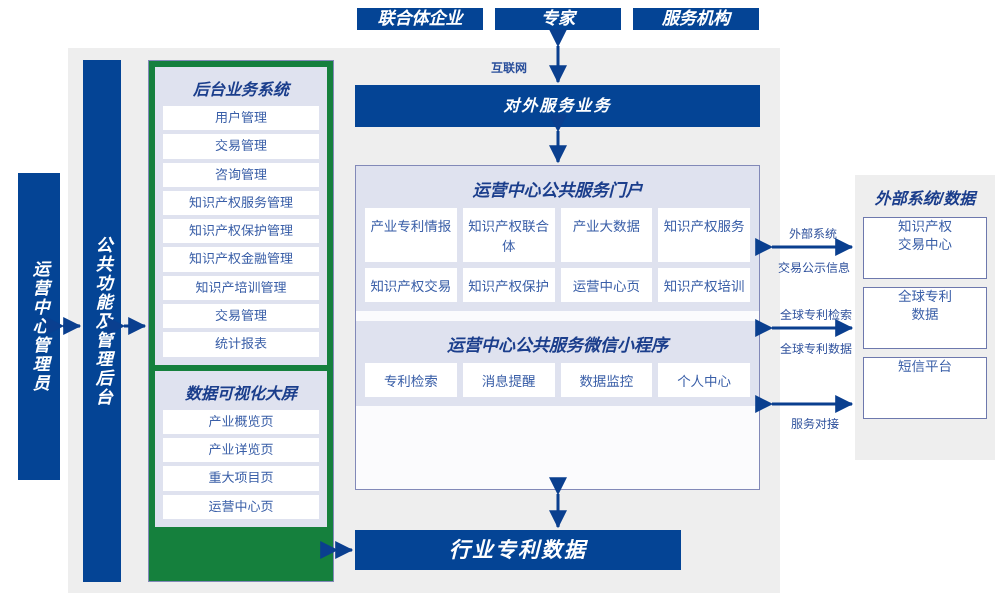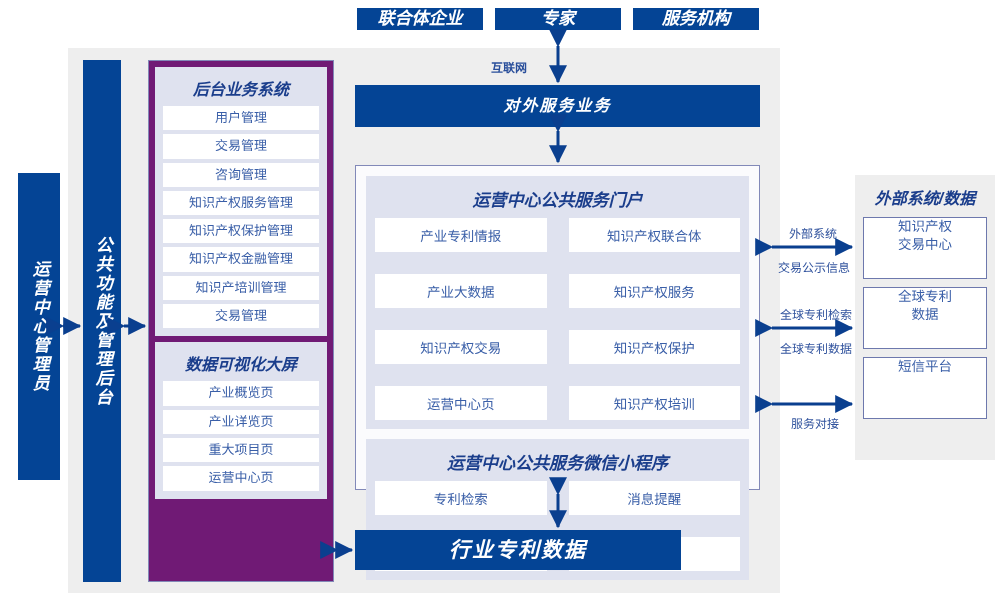--- a/index.html
+++ b/index.html
@@ -43,21 +43,21 @@
     writing-mode:vertical-rl;
     font-size:17px;
     letter-spacing:2px;
   }
   #admin-bar{left:18px;top:173px;width:42px;height:307px;}
   #backend-bar{left:83px;top:60px;width:38px;height:522px;}
 
   
   #left-panel{
     position:absolute;left:148px;top:60px;width:186px;height:522px;
-    background:#701a75;
+    background:#15803d;
     border:1.5px solid #8289b8;
     box-sizing:border-box;
     padding:6px;
   }
   .subpanel{
     background:#dfe2ef;
     padding:6px 8px 8px 8px;
     box-sizing:border-box;
   }
   .subpanel + .subpanel{margin-top:6px;}
@@ -87,33 +87,32 @@
   }
   #industry-data{
     position:absolute;left:355px;top:530px;width:326px;height:40px;
     font-size:21px;letter-spacing:2px;
   }
   #center-panel{
     position:absolute;left:355px;top:165px;width:405px;height:325px;
     background:#fbfbfd;
     border:1.5px solid #8289b8;
     box-sizing:border-box;
-    padding:10px;
   }
   .center-block{
     background:#dfe2ef;
     padding:6px 9px 9px 9px;
     box-sizing:border-box;
   }
   .center-block + .center-block{margin-top:10px;}
   .center-title{
     color:#1b3e8c;font-weight:bold;font-style:italic;
     font-size:17px;text-align:center;padding:4px 0 7px 0;
   }
-  .grid2{display:grid;grid-template-columns:1fr 1fr;gap:22px;}
+  .grid2{display:grid;grid-template-columns:1fr 1fr 1fr 1fr;gap:6px;}
   .cell{
     background:#ffffff;color:#3a5fa8;font-size:13.5px;
     text-align:center;padding:7px 0;
   }
 
   
   #ext-panel{
     position:absolute;left:855px;top:175px;width:140px;height:285px;
     background:#eeeeee;
     box-sizing:border-box;
@@ -174,20 +173,21 @@
     <div class="subpanel">
       <div class="subpanel-title">后台业务系统</div>
       <div class="item">用户管理</div>
       <div class="item">交易管理</div>
       <div class="item">咨询管理</div>
       <div class="item">知识产权服务管理</div>
       <div class="item">知识产权保护管理</div>
       <div class="item">知识产权金融管理</div>
       <div class="item">知识产培训管理</div>
       <div class="item">交易管理</div>
+      <div class="item">统计报表</div>
     </div>
 
     <div class="subpanel">
       <div class="subpanel-title">数据可视化大屏</div>
       <div class="item">产业概览页</div>
       <div class="item">产业详览页</div>
       <div class="item">重大项目页</div>
       <div class="item">运营中心页</div>
     </div>
 

